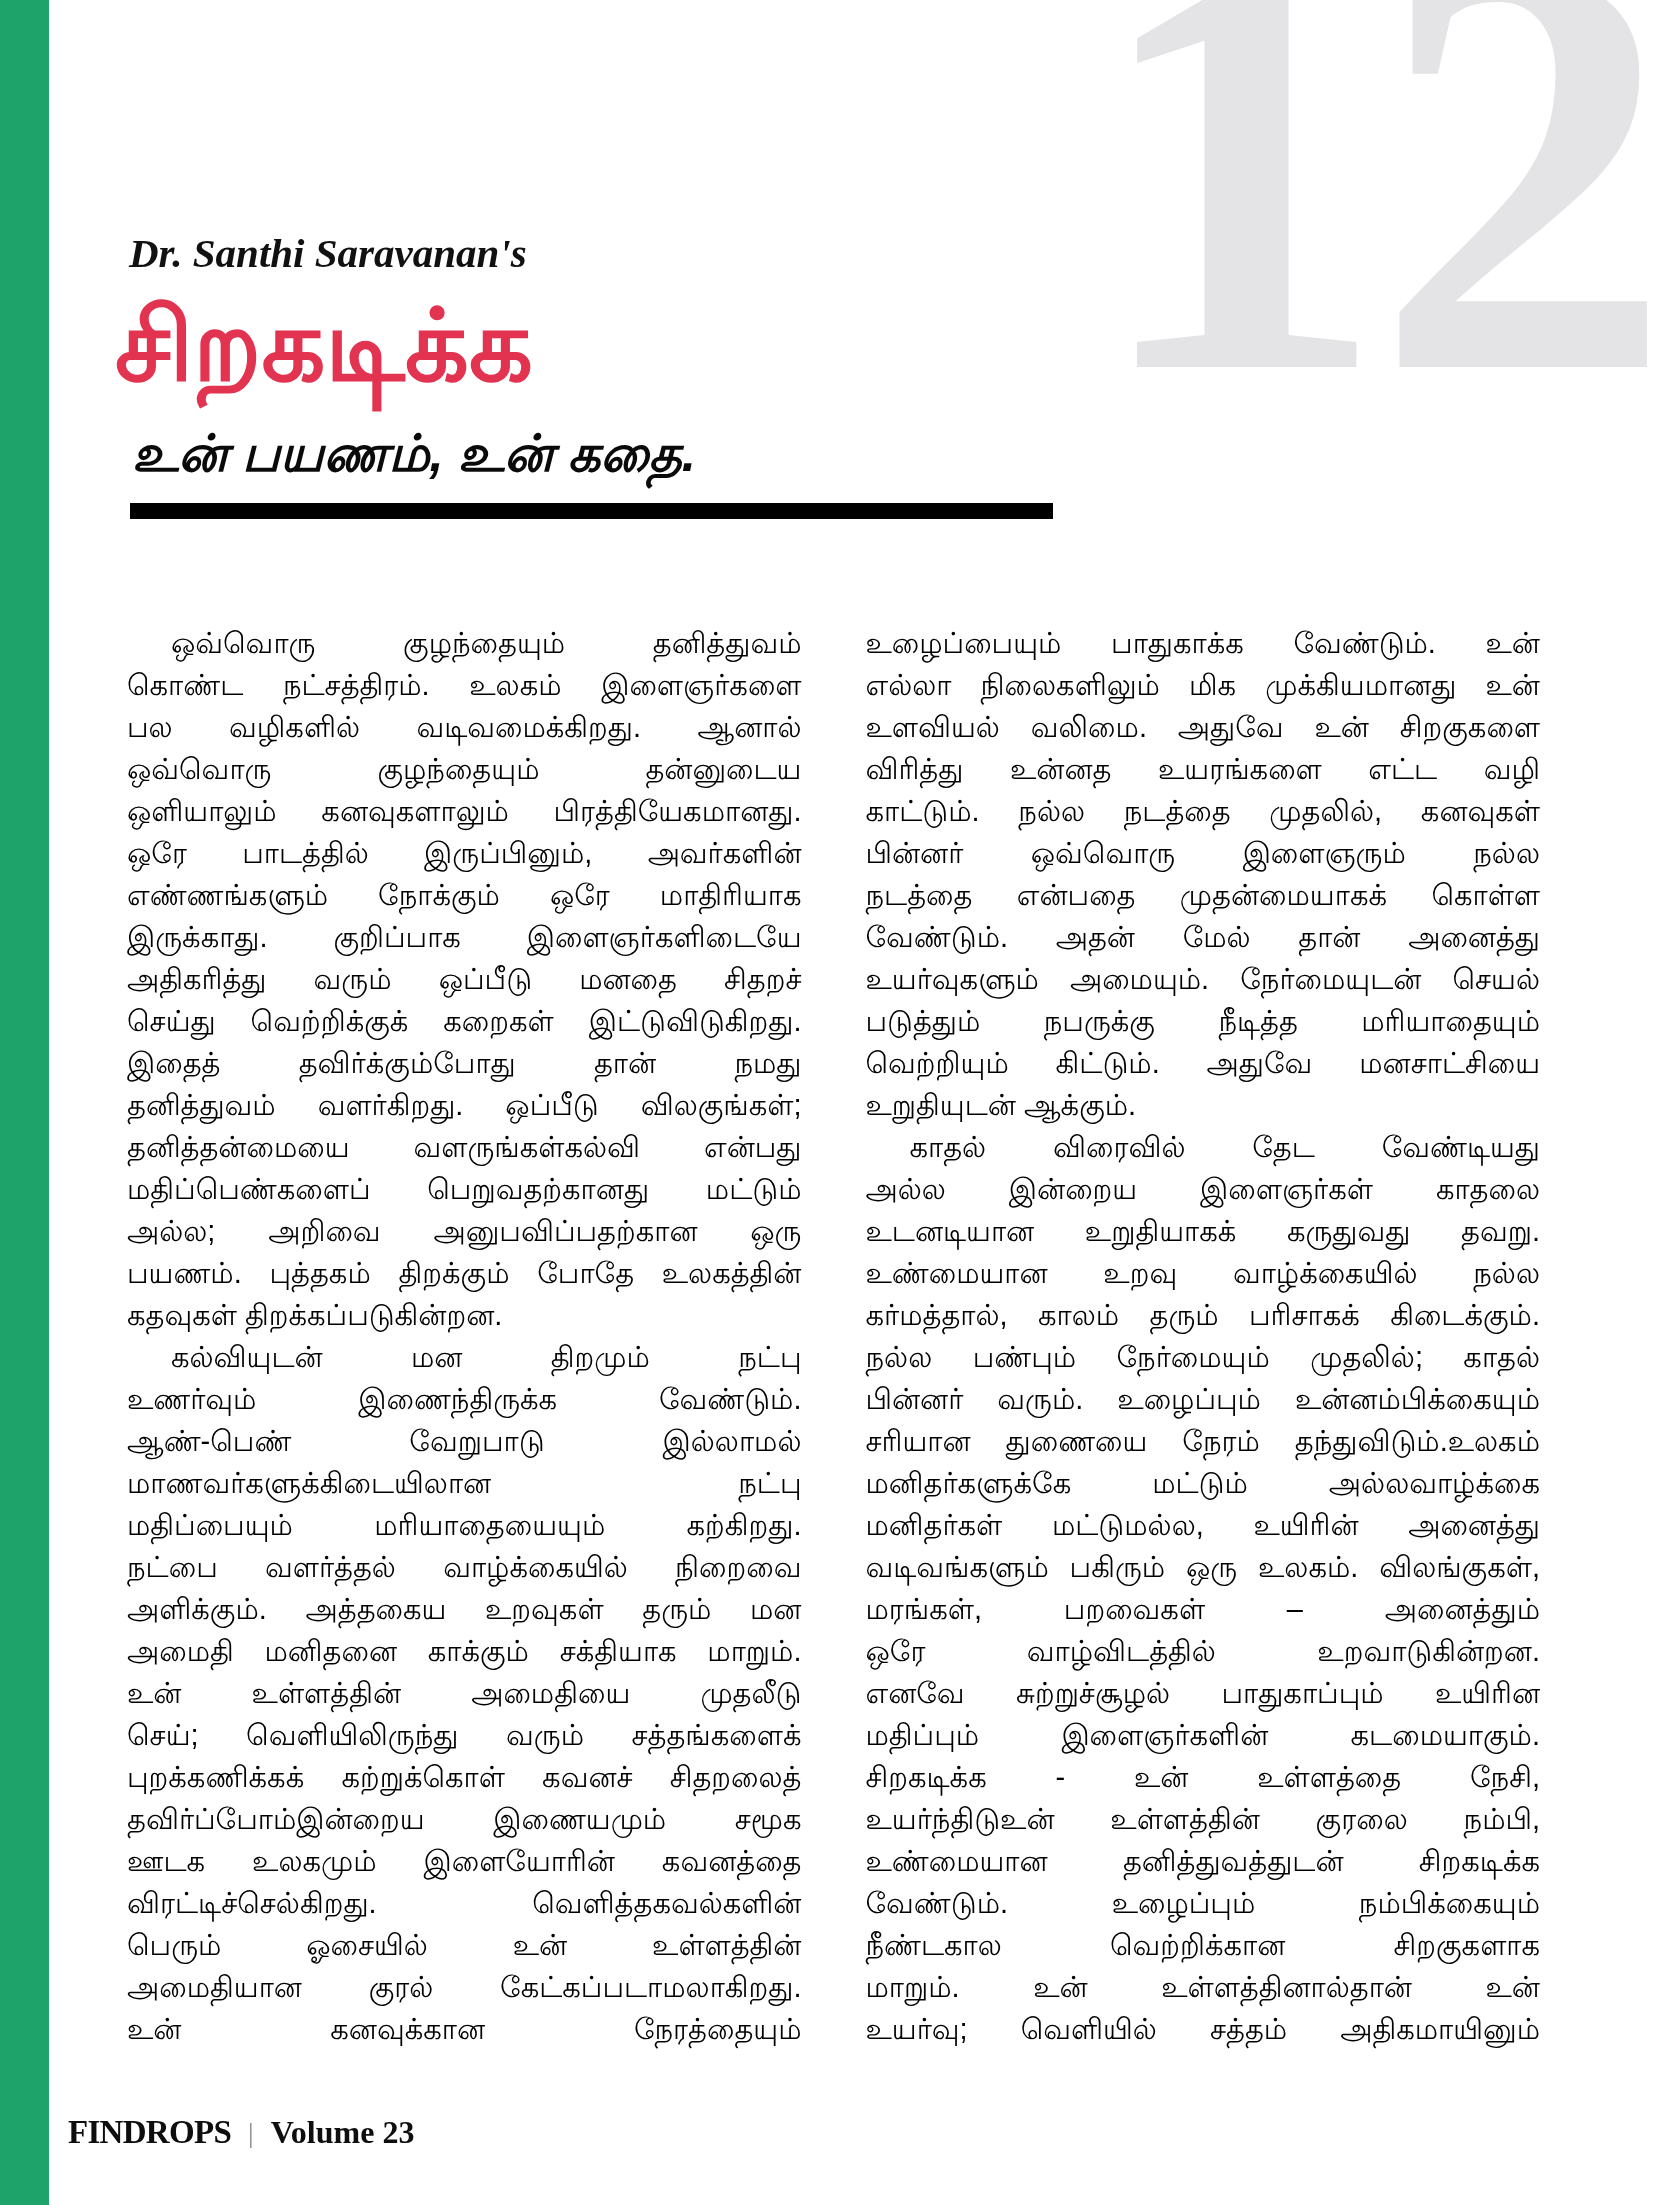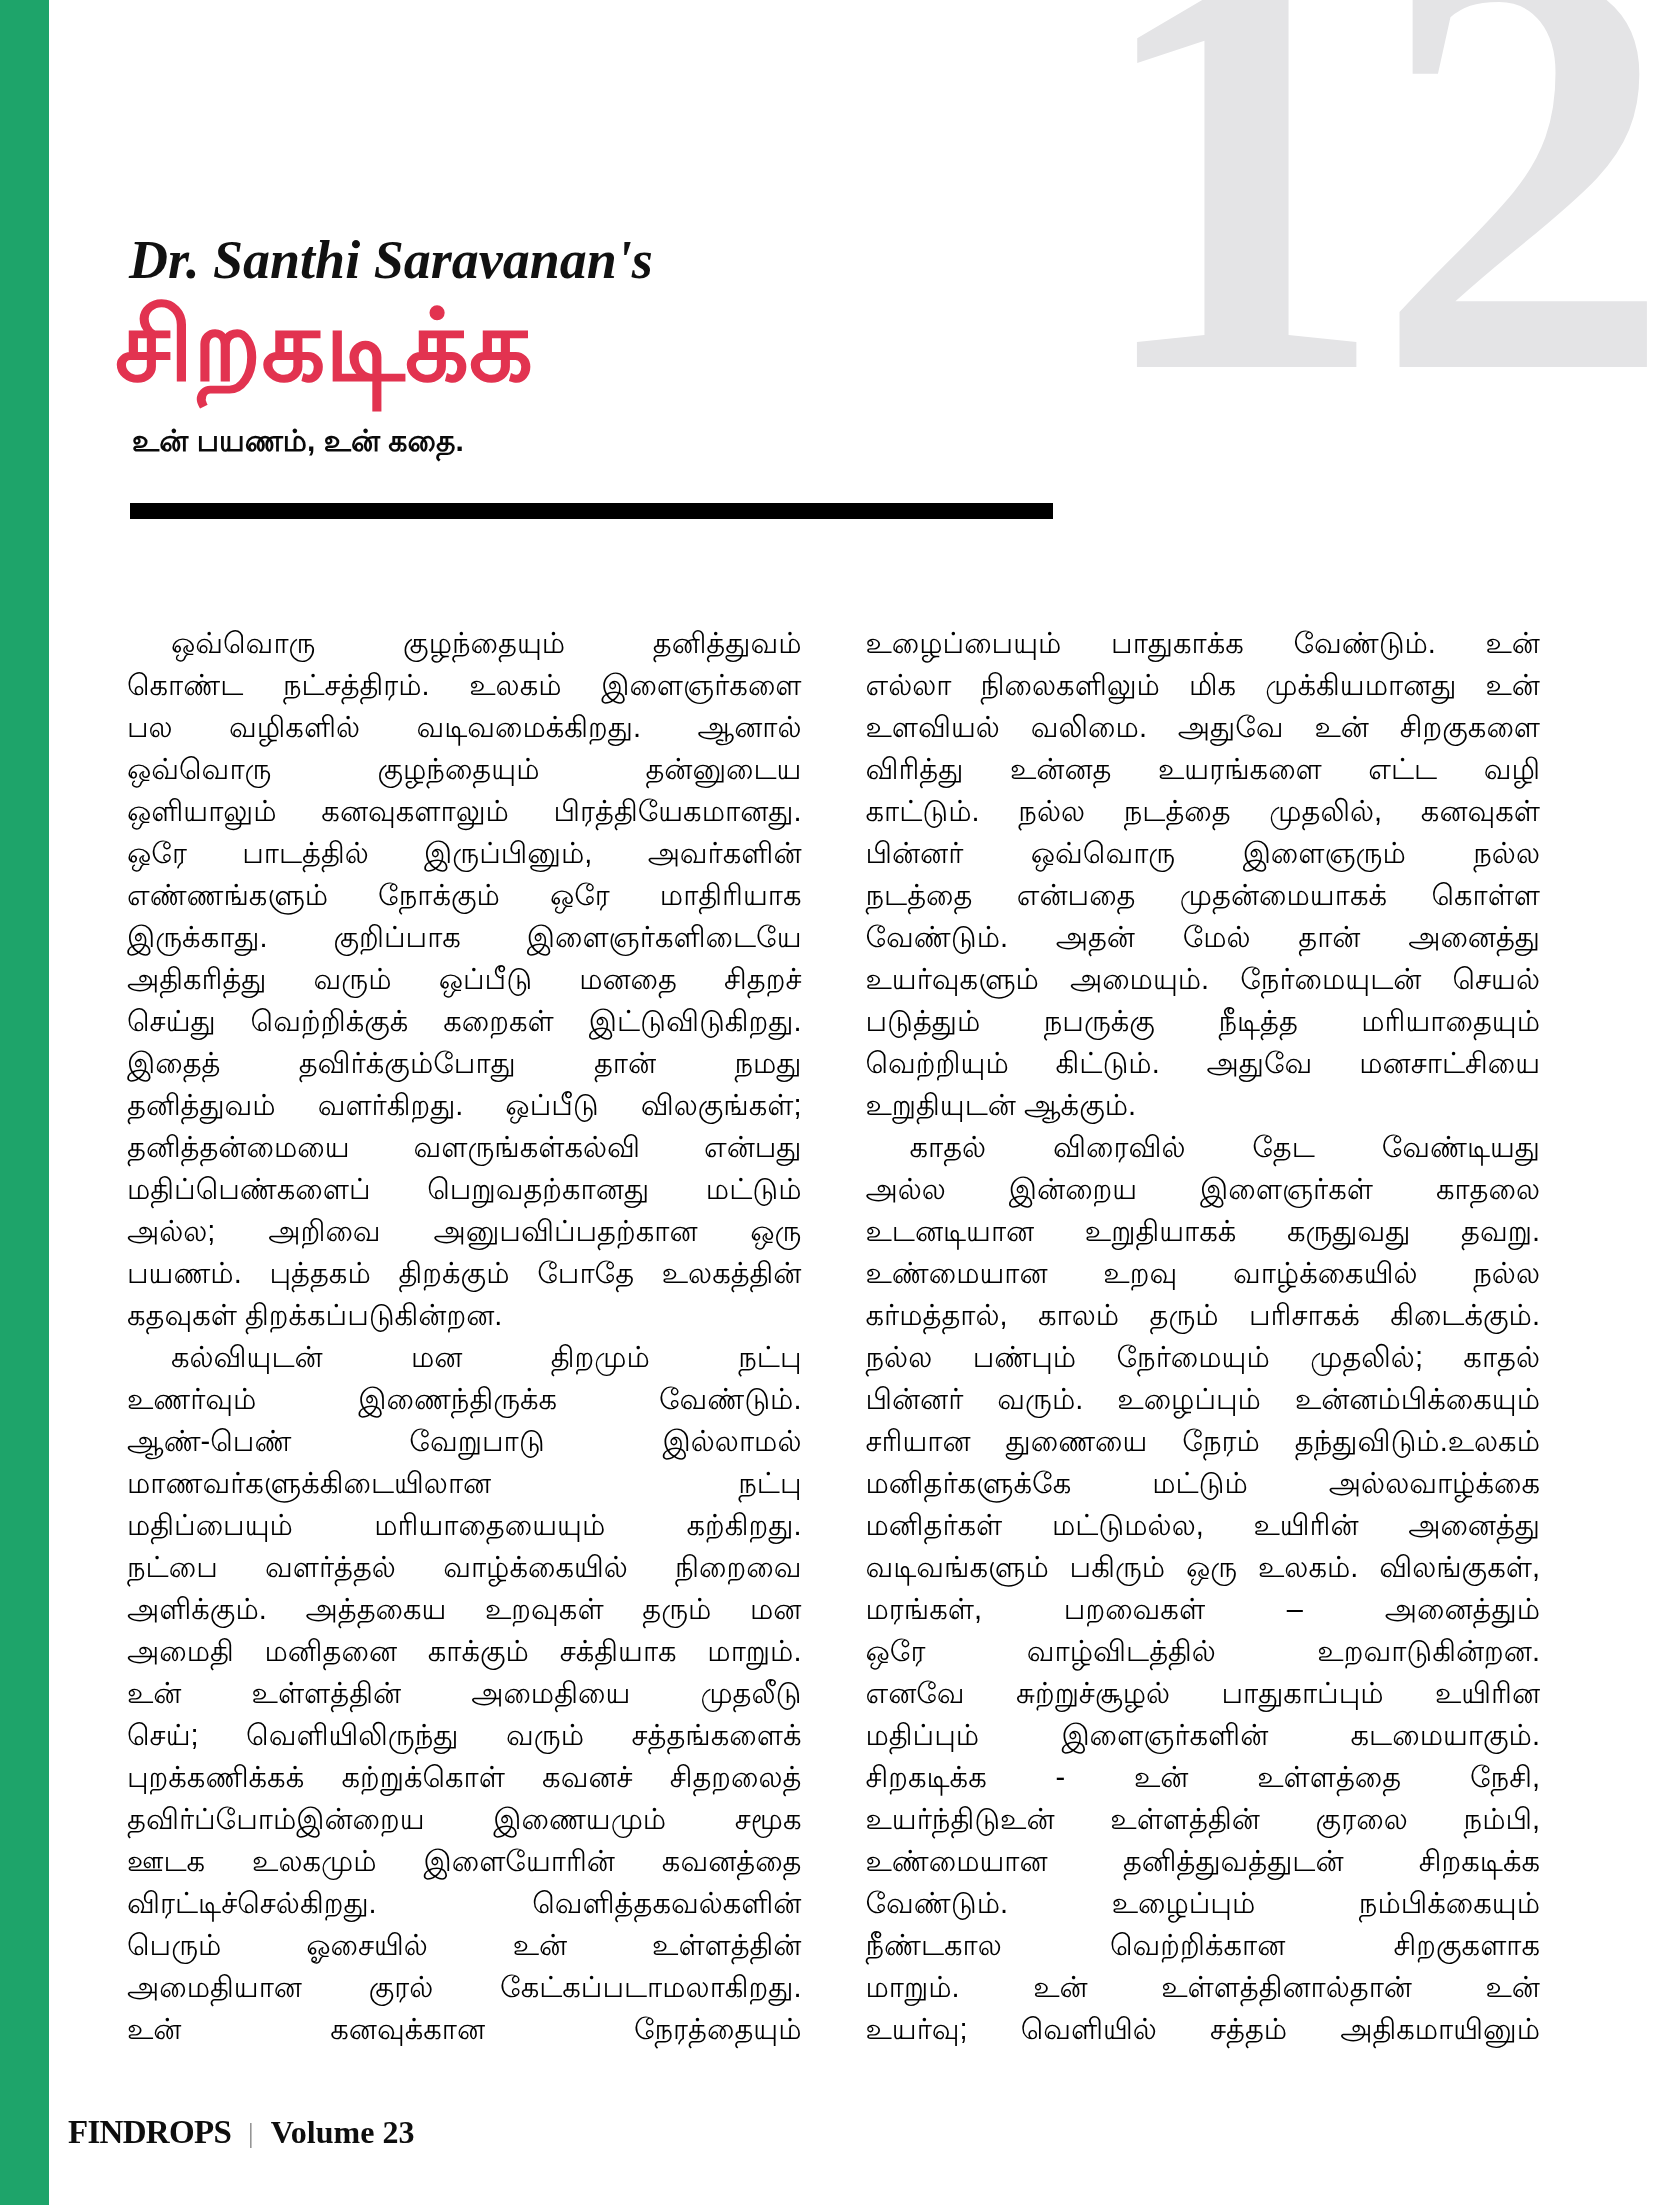--- a/index.html
+++ b/index.html
@@ -22,35 +22,35 @@
     font-weight:bold;
     font-size:596px; line-height:1;
     letter-spacing:-12.7px;
     color:var(--page-number-gray, #e4e4e6);
     z-index:0;
   }
   .author {
     position:absolute; left:129px; top:231px;
     font-family:"Liberation Serif", serif;
     font-style:italic; font-weight:600;
-    font-size:54px; line-height:1.1;
+    font-size:41px; line-height:1.1;
     color:#111; white-space:nowrap;
   }
   .title {
     position:absolute; left:115px; top:283px;
     font-weight:bold;
     font-size:100px; line-height:1.25;
     color:var(--title-red, #e23350);
     white-space:nowrap;
   }
   .subtitle {
     position:absolute; left:132px; top:423px;
     font-weight:bold;
-    font-size:30px; line-height:1.2;
-    color:#0a0a0a; white-space:nowrap;
+    font-size:51px; line-height:1.2;
+    color:#0a0a0a; white-space:nowrap;font-style:italic;
   }
   .title-rule {
     position:absolute; left:130px; top:503px;
     width:923px; height:15.5px;
     background:#000;
   }
   .body-columns {
     position:absolute; left:127px; top:622px;
     width:1413px;
     display:flex; gap:64px;

